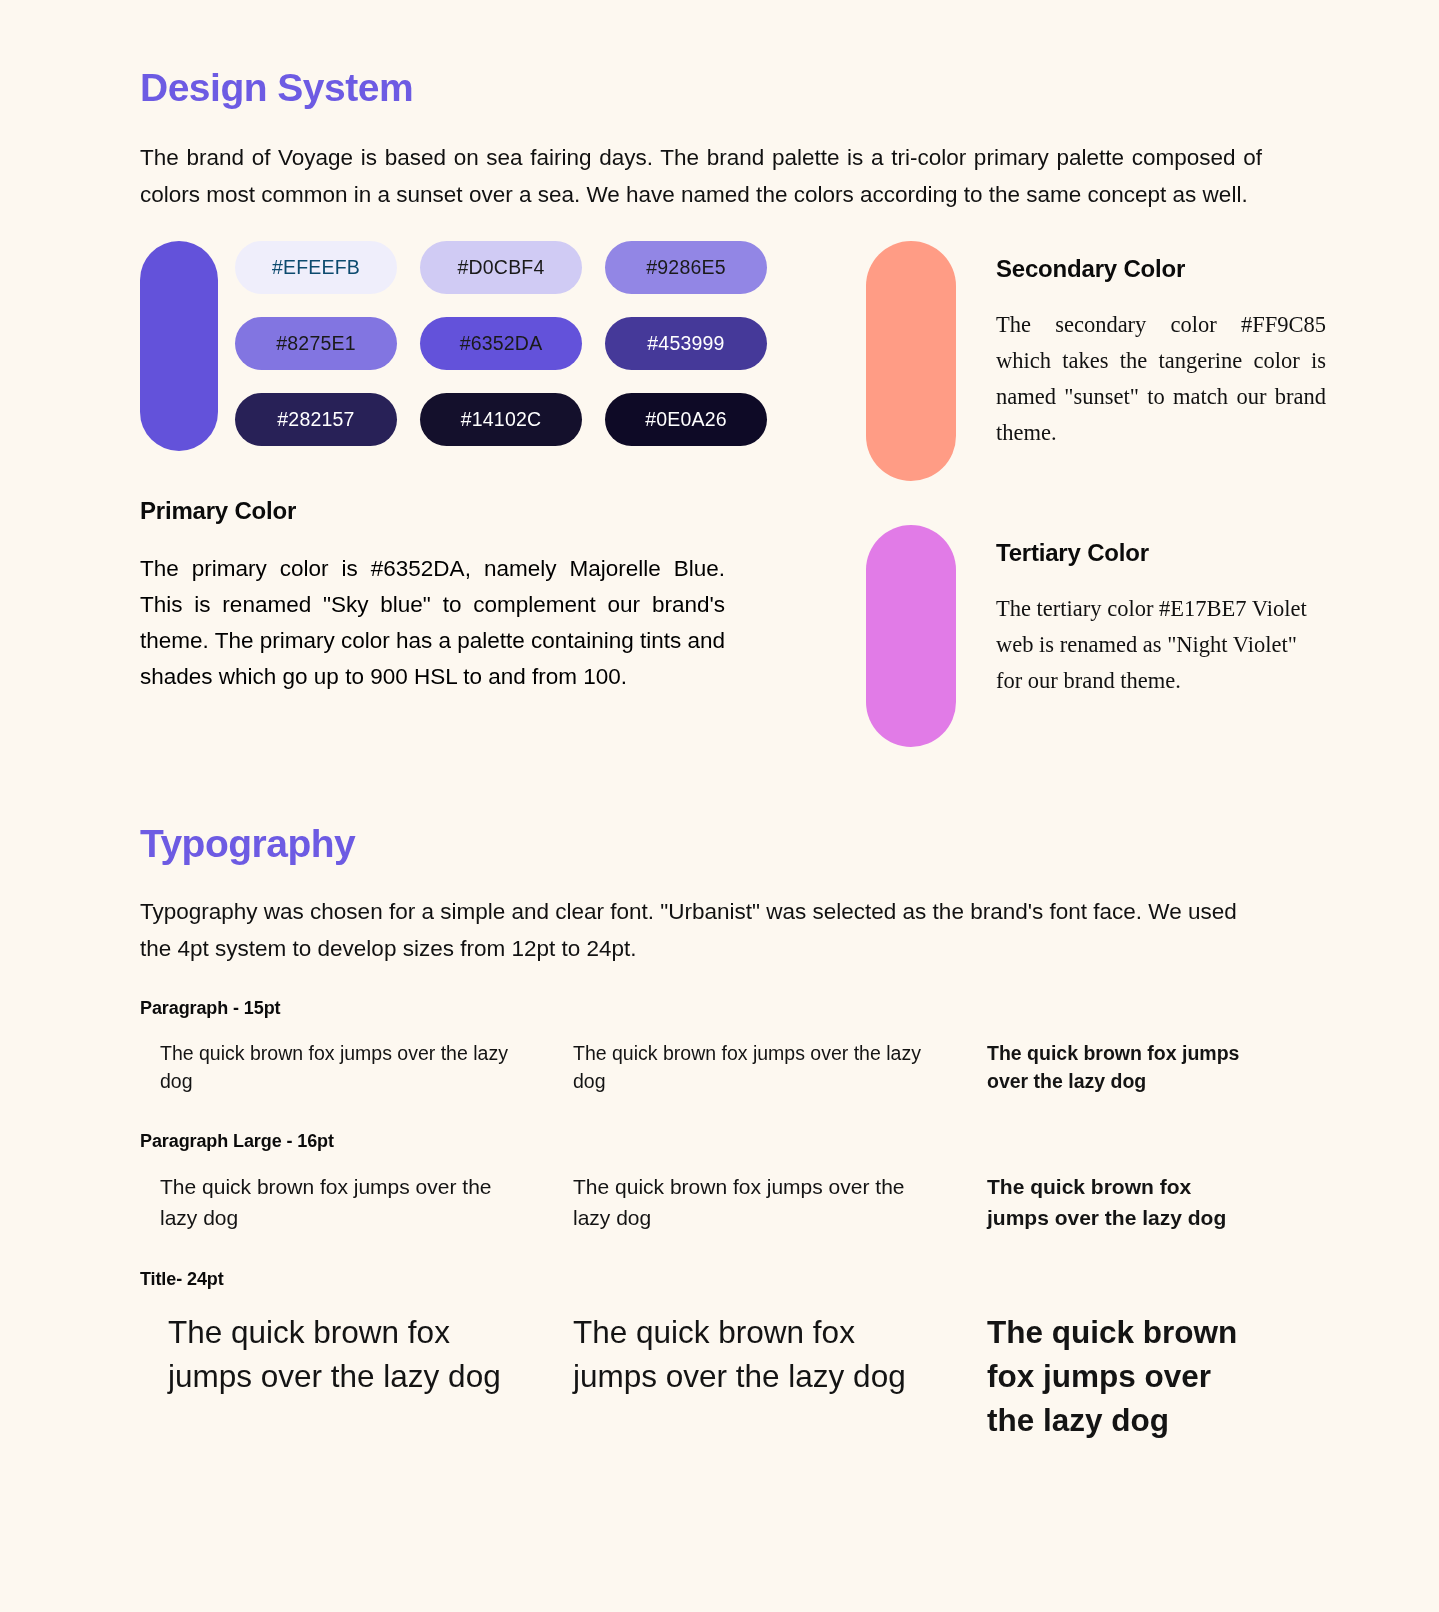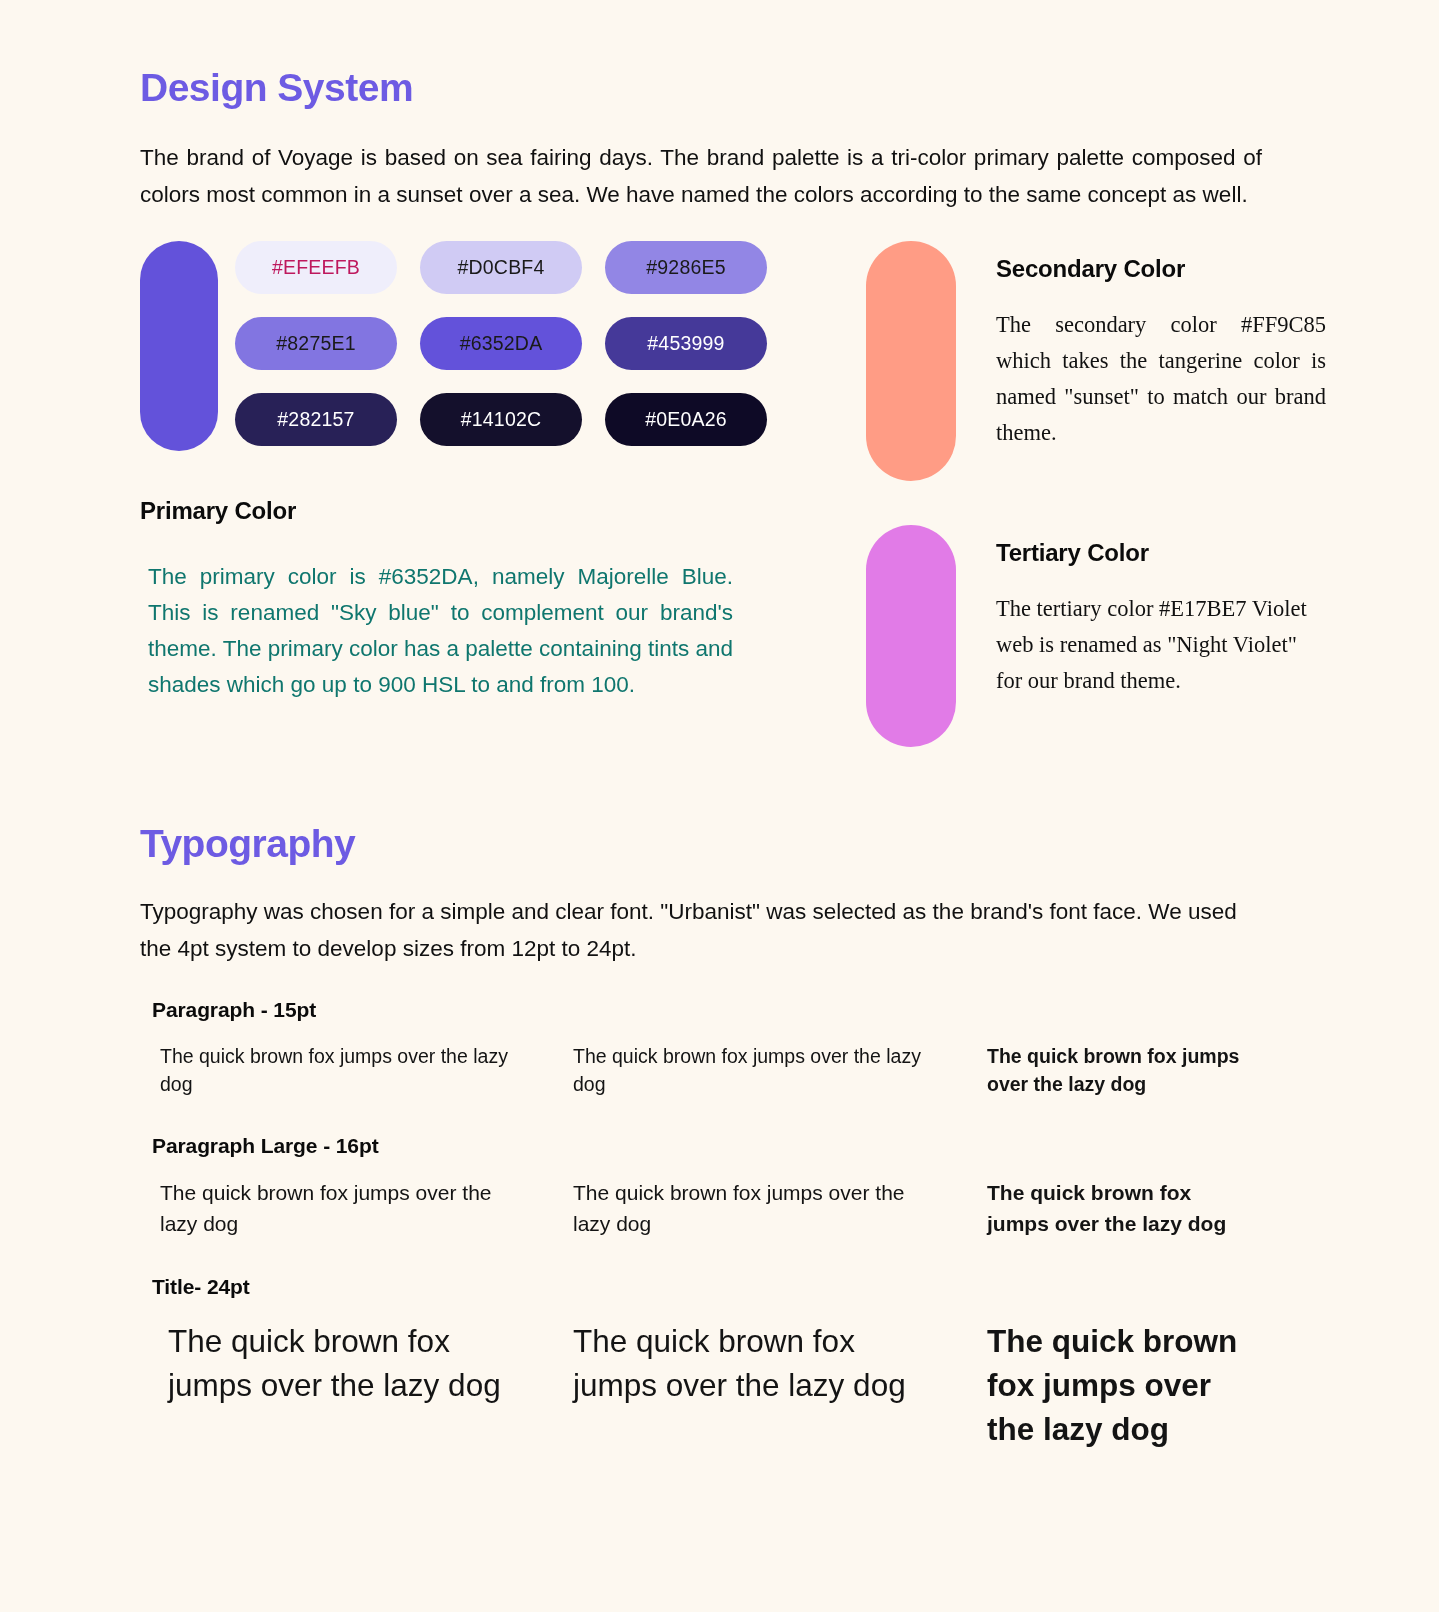--- a/index.html
+++ b/index.html
@@ -94,22 +94,22 @@
     margin: 0;
     color: #0B0B0B;
     letter-spacing: -0.2px;
   }
   #primary-color-heading { padding-top: 46px; }
 
   .body-text {
     font-size: 22.5px;
     line-height: 1.6;
     text-align: justify;
-    margin: 8px;
-    color: #0f766e;
+    margin: 0;
+    color: #000000;
   }
   #primary-color-body { padding-top: 26px; max-width: 585px; }
 
   
   .color-card {
     display: flex;
     gap: 40px;
     align-items: flex-start;
   }
   .color-card + .color-card { margin-top: 44px; }
@@ -133,24 +133,24 @@
   }
   #secondary-body { text-align: justify; }
   #tertiary-body  { text-align: left; }
 
   
   #typography-title { padding-top: 75px; }
   #typography-intro { padding-top: 28px; text-align: left; max-width: 1130px; }
 
   .type-row { padding-top: 30px; }
   .type-label {
-    font-size: 21px;
+    font-size: 18px;
     font-weight: bold;
     color: #0B0B0B;
-    margin: 0 0 14px 12px;
+    margin: 0 0 14px 0;
     letter-spacing: -0.1px;
   }
   .type-specimens {
     display: grid;
     grid-template-columns: 408px 414px 1fr;
     padding-left: 14px;
   }
   .specimen { margin: 6px; color: #141414; }
 
   .size-15 { font-size: 19.5px;  line-height: 1.45; padding-right: 40px; }
@@ -175,21 +175,21 @@
   <p class="intro-text" id="design-system-intro">The brand of Voyage is based on sea fairing days. The brand palette is a tri-color primary palette composed of colors most common in a sunset over a sea. We have named the colors according to the same concept as well.</p>
 
   <div class="color-area">
 
     <div class="color-left">
 
       <div class="swatch-block">
         <div class="primary-pill" id="primary-pill" style="background: rgb(99, 82, 218);"></div>
 
         <div class="swatch-grid">
-          <div class="swatch" style="background: rgb(239, 238, 251); color: #be185d;">#EFEEFB</div>
+          <div class="swatch" style="background: rgb(239, 238, 251); color: #0c4a6e;">#EFEEFB</div>
           <div class="swatch" style="background: rgb(208, 203, 244); color: rgb(26, 26, 26);">#D0CBF4</div>
           <div class="swatch" style="background: rgb(146, 134, 229); color: rgb(26, 26, 26);">#9286E5</div>
           <div class="swatch" style="background: rgb(130, 117, 225); color: rgb(26, 26, 26);">#8275E1</div>
           <div class="swatch" style="background: rgb(99, 82, 218); color: rgb(26, 26, 26);">#6352DA</div>
           <div class="swatch" style="background: rgb(69, 57, 153); color: rgb(255, 255, 255);">#453999</div>
           <div class="swatch" style="background: rgb(40, 33, 87); color: rgb(255, 255, 255);">#282157</div>
           <div class="swatch" style="background: rgb(20, 16, 44); color: rgb(255, 255, 255);">#14102C</div>
           <div class="swatch" style="background: rgb(14, 10, 38); color: rgb(255, 255, 255);">#0E0A26</div>
         </div>
       </div>

